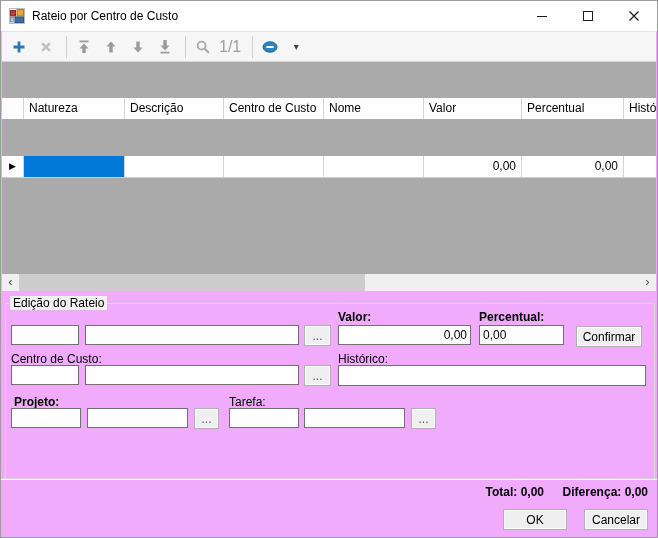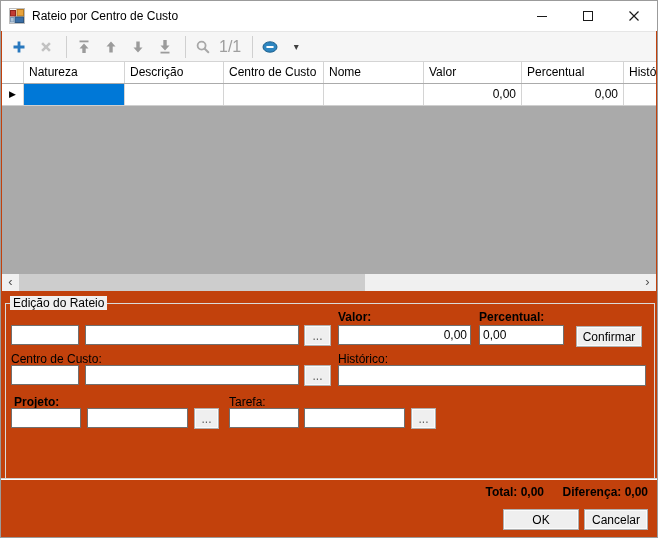--- a/index.html
+++ b/index.html
@@ -1,38 +1,38 @@
 <!DOCTYPE html>
 <html><head>
 <meta charset="utf-8">
 <style>
   * { box-sizing: border-box; margin: 0; padding: 0; }
   html,body { background:#cfcfcf; }
   body { font-family: "Liberation Sans", sans-serif; }
   .window {
     position: relative; width: 658px; height: 538px;
-    background: #c2410c; border: 1px solid #9B9B9B; overflow: hidden;
+    background: #f0abfc; border: 1px solid #9B9B9B; overflow: hidden;
   }
   
   .titlebar { position:absolute; top:0; left:0; width:100%; height:30px; background:#FFFFFF; }
   .app-icon { position:absolute; left:8px; top:7px; width:16px; height:16px; }
   .title-text { position:absolute; left:31px; top:0; line-height:30px; font-size:12px; color:#000; white-space:nowrap; }
   .win-controls { position:absolute; right:0; top:0; height:30px; display:flex; }
   .win-btn { width:46px; height:30px; display:flex; align-items:center; justify-content:center; }
   
   .toolbar { position:absolute; top:30px; left:1px; right:1px; height:31px;
              background:#F6F6F6; border-top:1px solid #E6E6E6; border-bottom:1px solid #D4D4D4;
              display:flex; align-items:center; padding-left:5px; }
   .tb-btn { width:24px; height:24px; display:flex; align-items:center; justify-content:center; margin-right:3px; }
   .tb-sep { width:1px; height:22px; background:#D0D0D0; margin:0 5px; }
   .tb-page { font-size:16px; color:#9E9E9E; margin:0 6px 0 1px; }
   .tb-caret { font-size:10px; color:#404040; margin-left:4px; width:14px; text-align:center; }
   
   .grid-area { position:absolute; top:61px; left:1px; right:1px; height:212px; background:#AAAAAA; }
-  .g-header, .g-row { display:flex; height:22px; background:#FFFFFF; }
+  .g-header, .g-row { display:flex; height:22px; background:#FFFFFF;margin-top:36px; }
   .g-header { border-bottom:1px solid #ABABAB; }
   .g-row { border-bottom:1px solid #CFCFCF; }
   .g-cell { height:100%; border-right:1px solid #D4D4D4; font-size:12px; color:#000;
             line-height:21px; padding:0 5px; overflow:hidden; white-space:nowrap; flex:0 0 auto; }
   .g-cell.last { flex:1 1 auto; border-right:none; }
   .c-sel { width:22px; padding:0; text-align:center; }
   .c-0 { width:101px; } .c-1 { width:99px; } .c-2 { width:100px; }
   .c-3 { width:100px; } .c-4 { width:98px; } .c-5 { width:102px; }
   .g-row .c-0 { background:#0078D7; }
   .num { text-align:right; }
@@ -207,16 +207,16 @@
   <button class="btn browse" style="left:193px; top:407px; width:25px;">...</button>
 
   <span class="flabel" style="left:228px; top:394px;">Tarefa:</span>
   <input class="tbox" style="left: 228px; top: 407px; width: 70px;">
   <input class="tbox" style="left: 303px; top: 407px; width: 101px;">
   <button class="btn browse" style="left:410px; top:407px; width:25px;">...</button>
 
   <div class="footer-sep"></div>
   <span class="totals totals-total"><span>Total:</span>&nbsp;<span>0,00</span></span>
   <span class="totals totals-dif"><span>Diferença:</span>&nbsp;<span>0,00</span></span>
-  <button class="btn" style="left:502px; top:508px; width:76px; height:21px;">OK</button>
+  <button class="btn" style="left:502px; top:508px; width:64px; height:21px;">OK</button>
   <button class="btn" style="left:583px; top:508px; width:64px; height:21px;">Cancelar</button>
 
 </div>
 
 </body></html>

